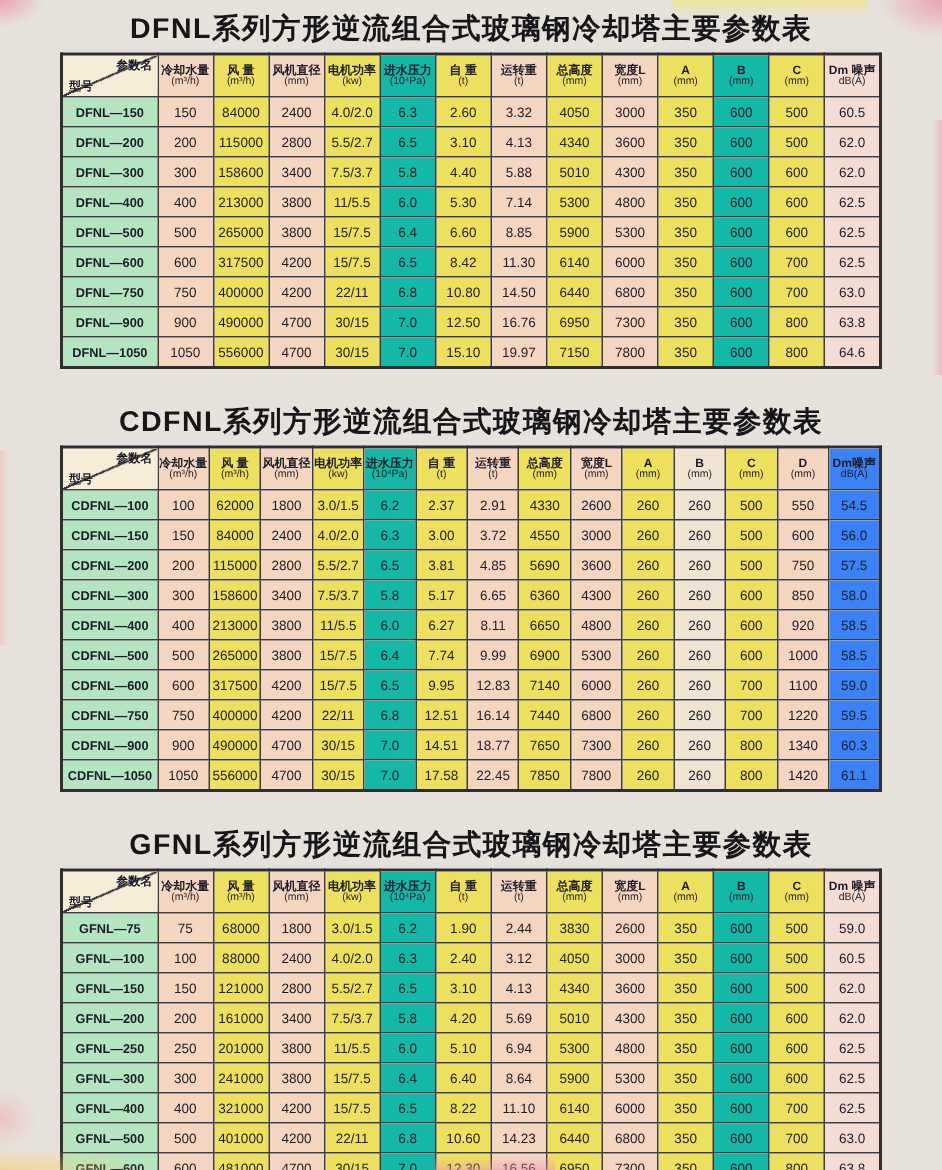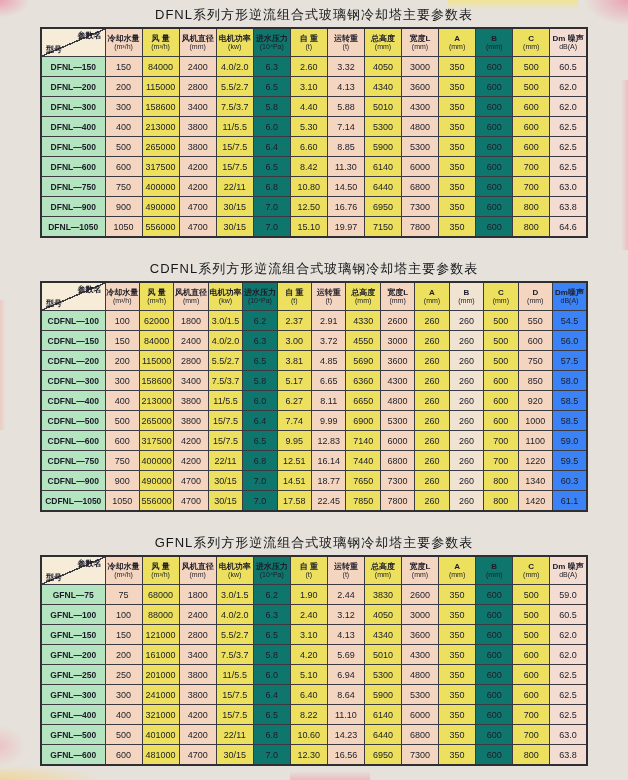--- a/index.html
+++ b/index.html
@@ -3,42 +3,42 @@
 <meta charset="utf-8">
 <style>
   html,body{margin:0;padding:0;}
   body{
     width:628px;height:780px;position:relative;overflow:hidden;
     background:#e6e2db;
     font-family:"Liberation Sans","DejaVu Sans",sans-serif;
   }
   .smudge{position:absolute;pointer-events:none;}
   .page-title{
-    text-align:center;font-weight:normal;color:#17171a;
-    font-size:13px;letter-spacing:1px;margin:0 0 3px 0;padding-top:6px;
+    text-align:center;font-weight:bold;color:#17171a;
+    font-size:19px;letter-spacing:1px;margin:0 0 3px 0;padding-top:6px;
   }
   #t2-title,#t3-title{padding-top:22px;}
   table{
     border-collapse:collapse;table-layout:fixed;
     width:548px;margin:0 auto;background:#fdf8ee;
     border:2px solid #2e2e33;
   }
   th,td{
     border:1px solid #3a3a40;text-align:center;vertical-align:middle;
     padding:0;overflow:hidden;color:#1c1c28;
   }
   th{height:27px;font-size:8px;font-weight:bold;line-height:1.15;}
   td{height:19px;font-size:9px;}
   td.model{font-size:8.5px;font-weight:bold;letter-spacing:0;}
   .unit{font-size:7px;font-weight:normal;display:block;}
   
   .c-green {background:#b5e5c0;}
   .c-pink  {background:#f4d6c0;}
   .c-yellow{background:#ece05e;}
-  .c-tan   {background:#0f766e;}
+  .c-tan   {background:#14b8a6;}
   .c-cream {background:#f0e3d2;}
   .c-lpink {background:#f3dcd2;}
   .c-lyellow{background:#3b82f6;}
   
   th.corner{
     position:relative;background:#f6ecd8;font-weight:bold;
     background-image:linear-gradient(to bottom right,
       transparent calc(50% - 0.7px), #3a3a40 calc(50% - 0.7px),
       #3a3a40 calc(50% + 0.7px), transparent calc(50% + 0.7px));
   }

